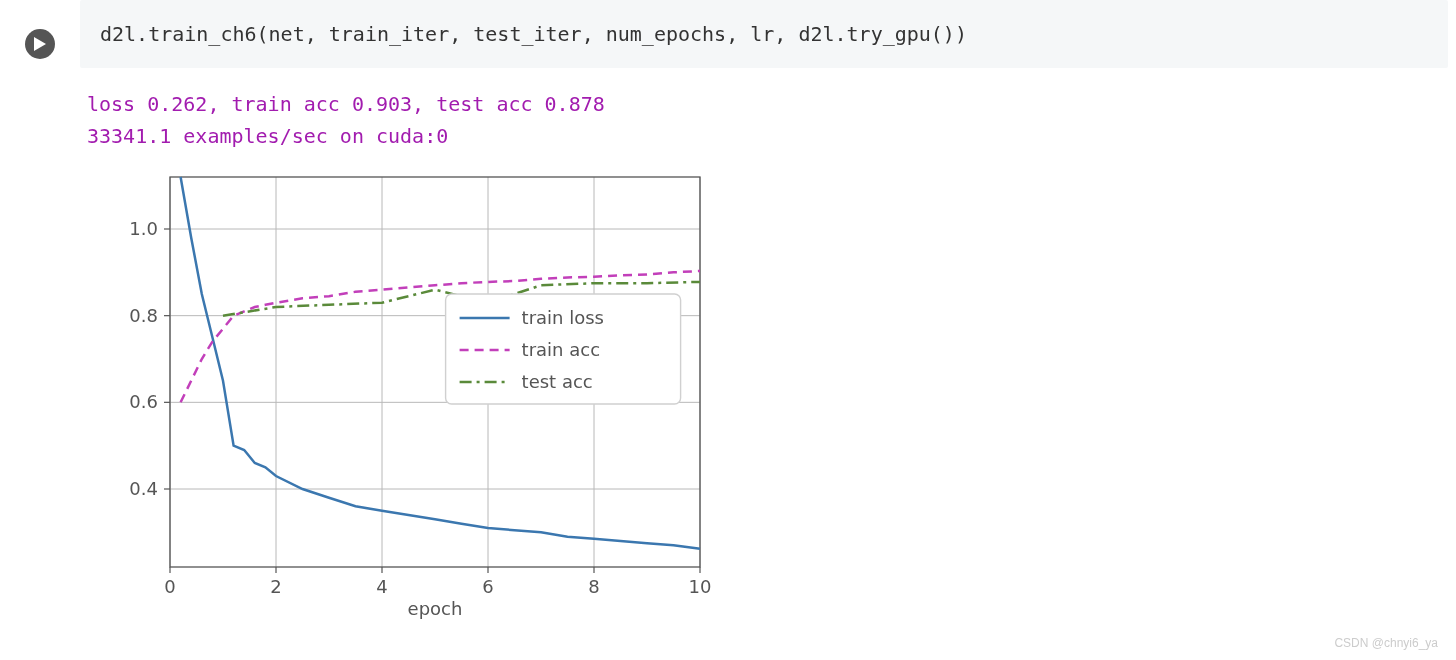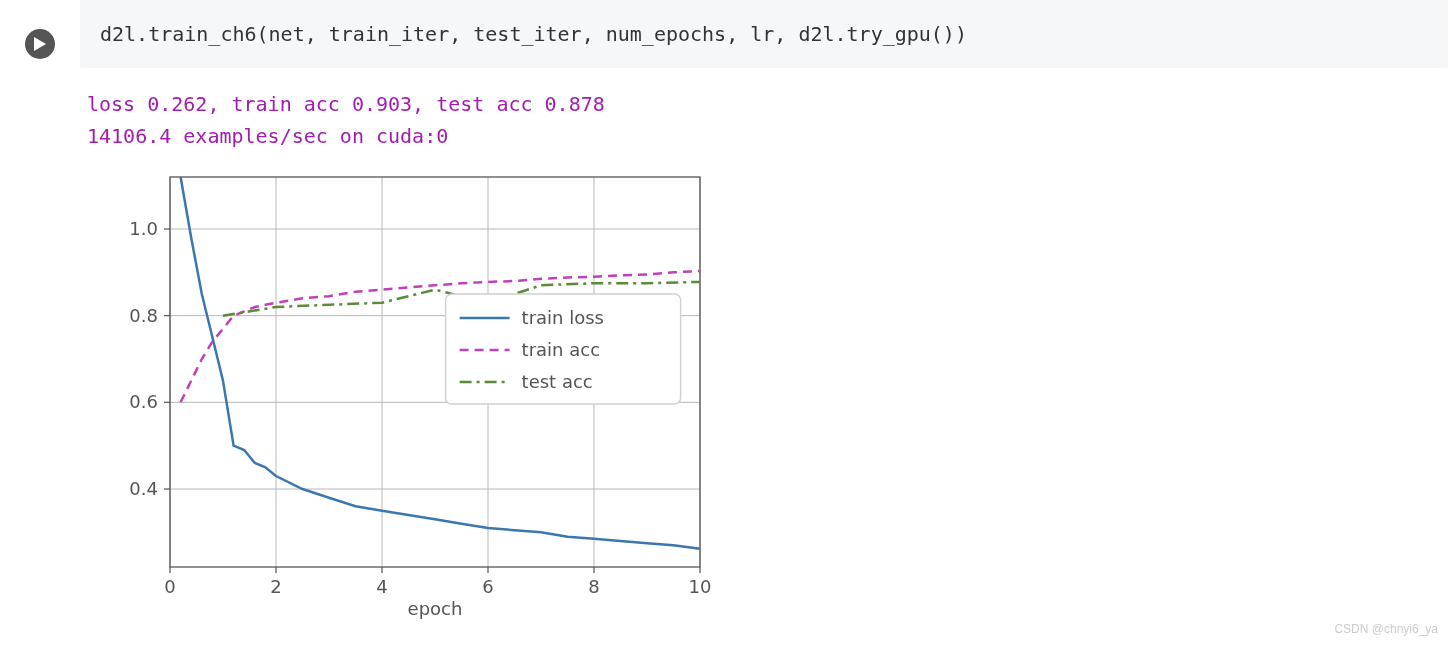--- a/index.html
+++ b/index.html
@@ -43,21 +43,21 @@
       font-size: 20px;
       color: #a21caf;
       line-height: 1.6;
     }
     .chart-wrap {
       margin-left: 95px;
       margin-top: 15px;
     }
     .watermark {
       position: absolute;
-      bottom: 24px;
+      bottom: 10px;
       right: 18px;
       font-size: 12px;
       color: #ccc;
       font-family: Arial, sans-serif;
     }
     
     .axis-text { font-family: 'DejaVu Sans', Arial, sans-serif; font-size: 18px; fill: #555; }
     .legend-text { font-family: 'DejaVu Sans', Arial, sans-serif; font-size: 18px; fill: #555; }
     .axis-label { font-family: 'DejaVu Sans', Arial, sans-serif; font-size: 18px; fill: #555; }
   </style>
@@ -72,21 +72,21 @@
         </svg>
     </div>
   </div>
   <div class="code-cell">
     <span>d2l.train_ch6(net, train_iter, test_iter, num_epochs, lr, d2l.try_gpu())</span>
   </div>
 </div>
 
 <div class="output">
   <div>loss 0.262, train acc 0.903, test acc 0.878</div>
-  <div>14106.4 examples/sec on cuda:0</div>
+  <div>33341.1 examples/sec on cuda:0</div>
 </div>
 
 <div class="chart-wrap">
   <svg id="chart-svg" width="620" height="460">
       <line x1="75" y1="10" x2="75" y2="400" stroke="#b8b8b8" stroke-width="1"></line>
       <line x1="75" y1="400" x2="75" y2="406" stroke="#555" stroke-width="1.2"></line>
       <text x="75" y="426" text-anchor="middle" class="axis-text">0</text>
       <line x1="181" y1="10" x2="181" y2="400" stroke="#b8b8b8" stroke-width="1"></line>
       <line x1="181" y1="400" x2="181" y2="406" stroke="#555" stroke-width="1.2"></line>
       <text x="181" y="426" text-anchor="middle" class="axis-text">2</text>

